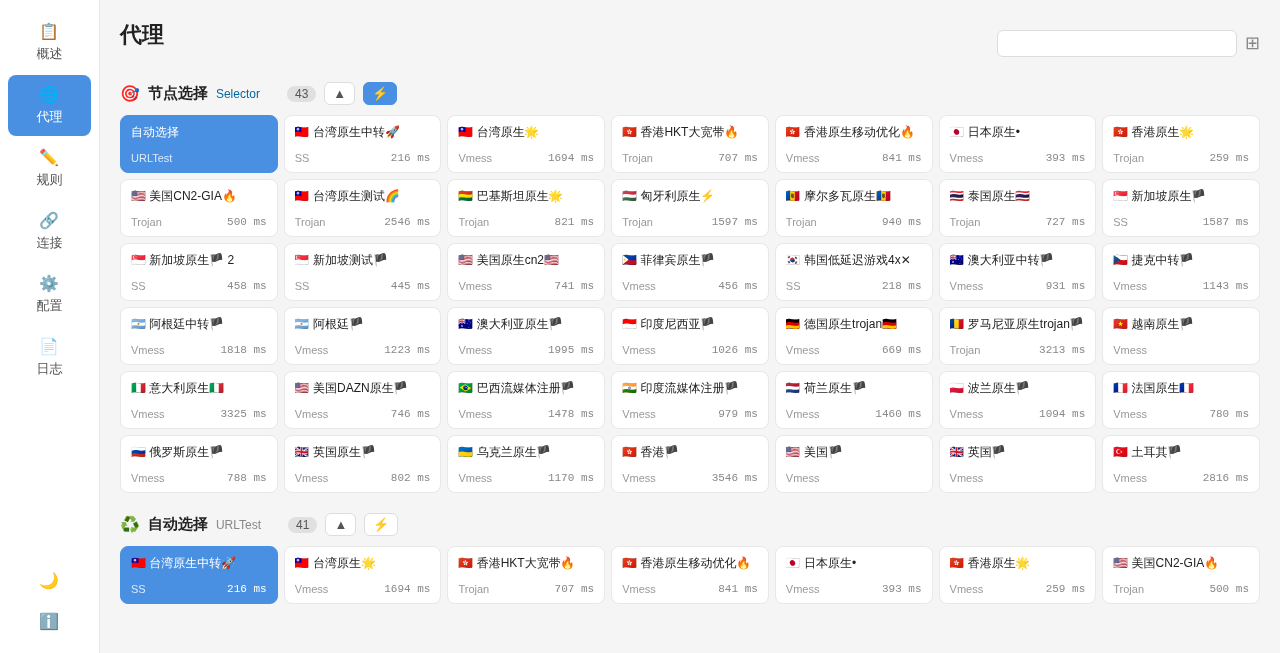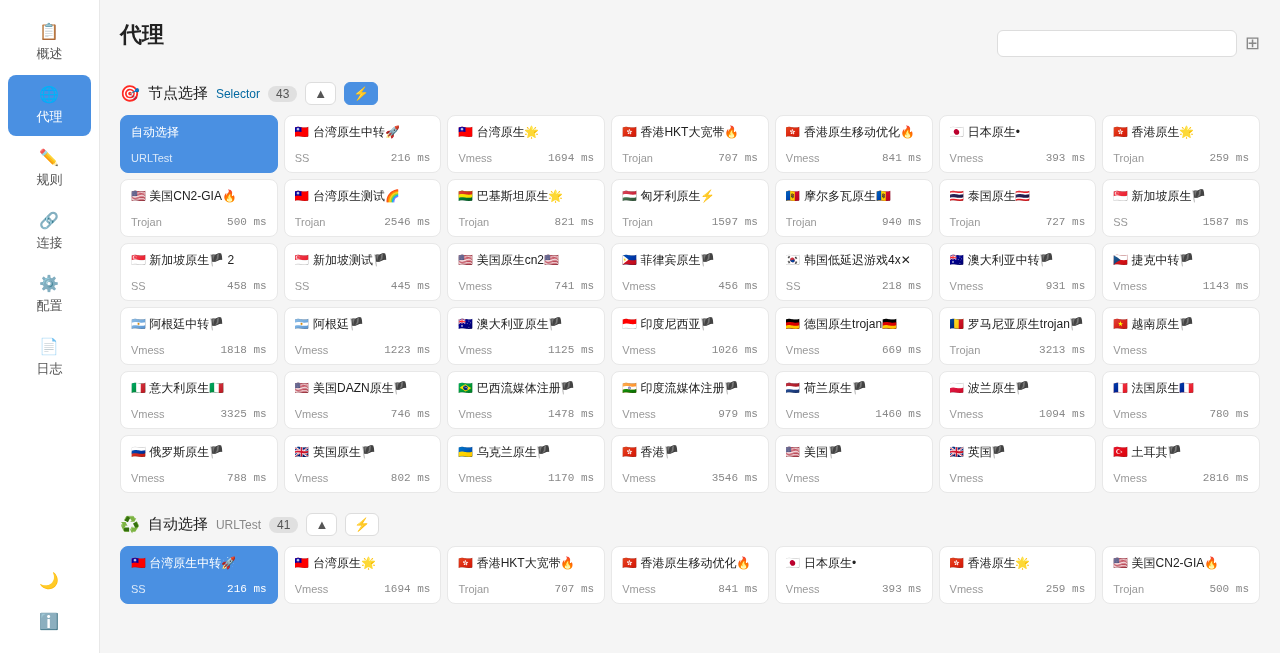--- a/index.html
+++ b/index.html
@@ -39,30 +39,31 @@
 
     
     .section-header {
       display: flex;
       align-items: center;
       gap: 8px;
       margin-bottom: 10px;
     }
     .section-title {
       font-size: 15px;
-      font-weight: 400;
+      font-weight: 700;
       color: #222;
       text-align: center;
     }
     .badge {
       background: #e0e0e0;
       border-radius: 10px;
       padding: 1px 8px;
       font-size: 12px;
       color: #555;
+      margin-left: 19px;
     }
     .section-btn {
       border: 1px solid #ddd;
       background: #fff;
       border-radius: 6px;
       padding: 3px 8px;
       cursor: pointer;
       font-size: 13px;
       color: #555;
     }
@@ -348,21 +349,21 @@
       <div class="card-name">🇦🇷 阿根廷🏴</div>
       <div class="card-bottom">
         <span class="card-sub">Vmess</span>
         <span class="card-latency">1223 ms</span>
       </div>
     </div>
       <div class="proxy-card">
       <div class="card-name">🇦🇺 澳大利亚原生🏴</div>
       <div class="card-bottom">
         <span class="card-sub">Vmess</span>
-        <span class="card-latency">1125 ms</span>
+        <span class="card-latency">1995 ms</span>
       </div>
     </div>
       <div class="proxy-card">
       <div class="card-name">🇮🇩 印度尼西亚🏴</div>
       <div class="card-bottom">
         <span class="card-sub">Vmess</span>
         <span class="card-latency">1026 ms</span>
       </div>
     </div>
       <div class="proxy-card">

